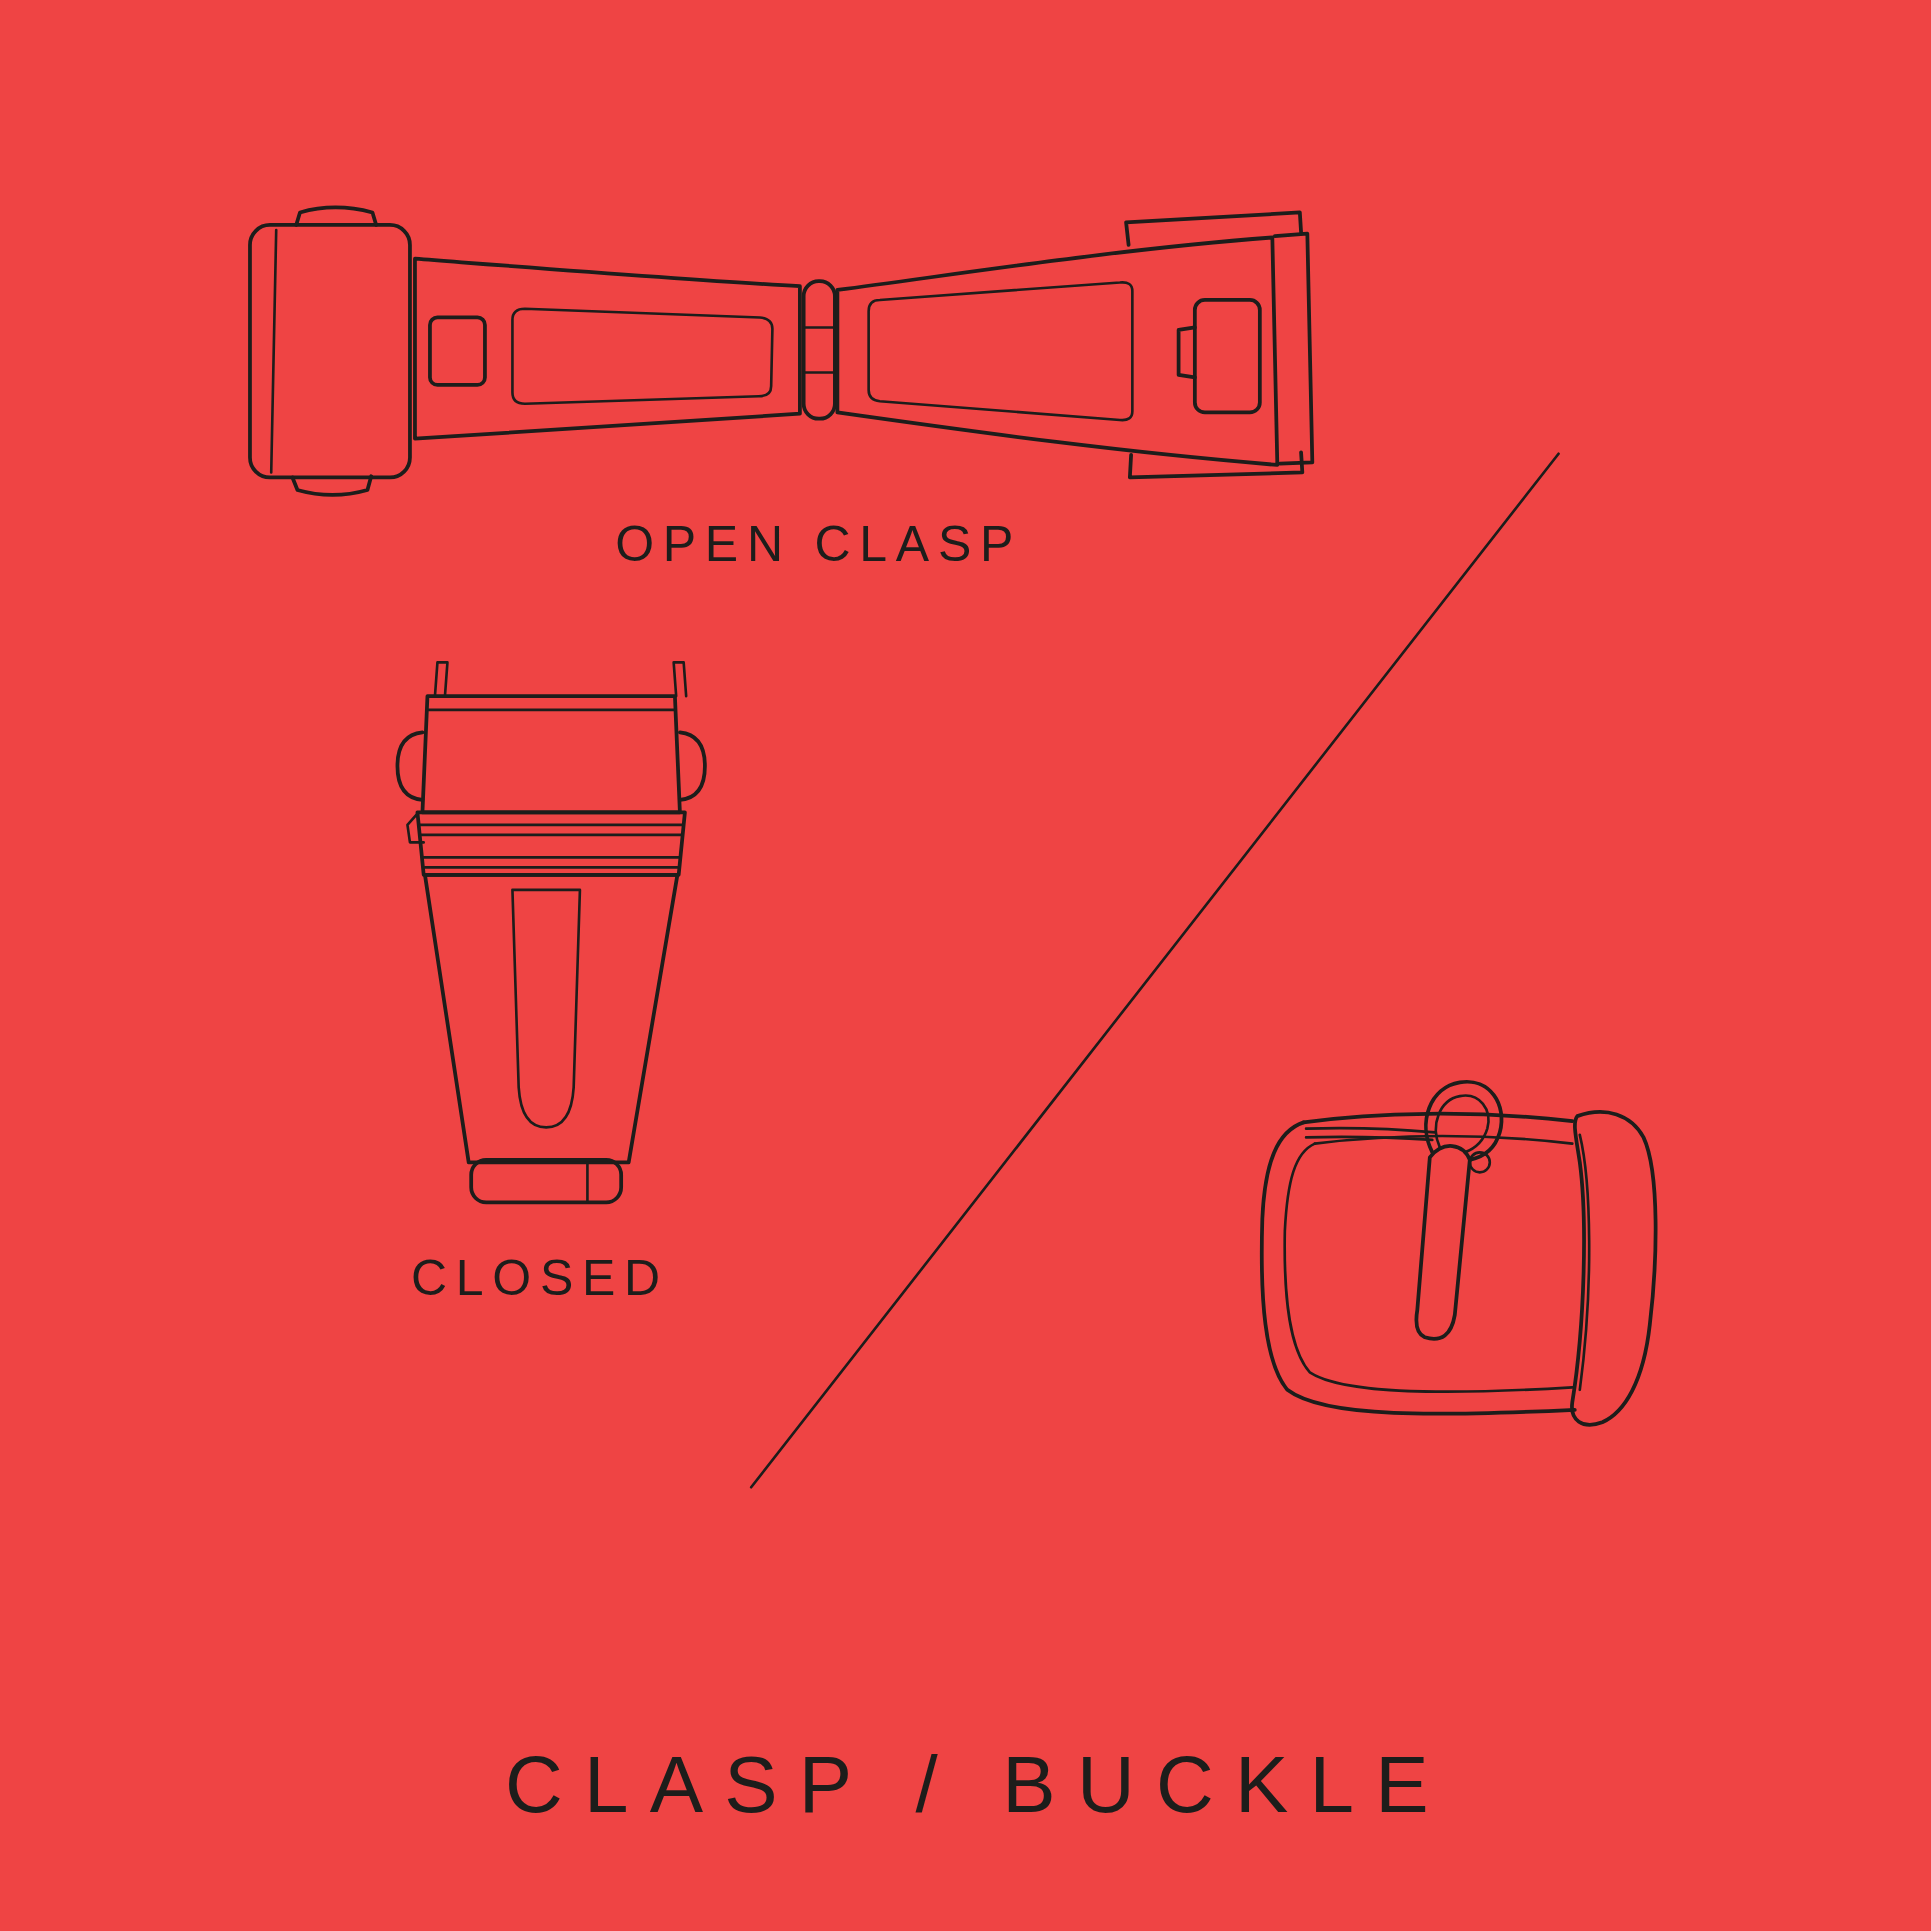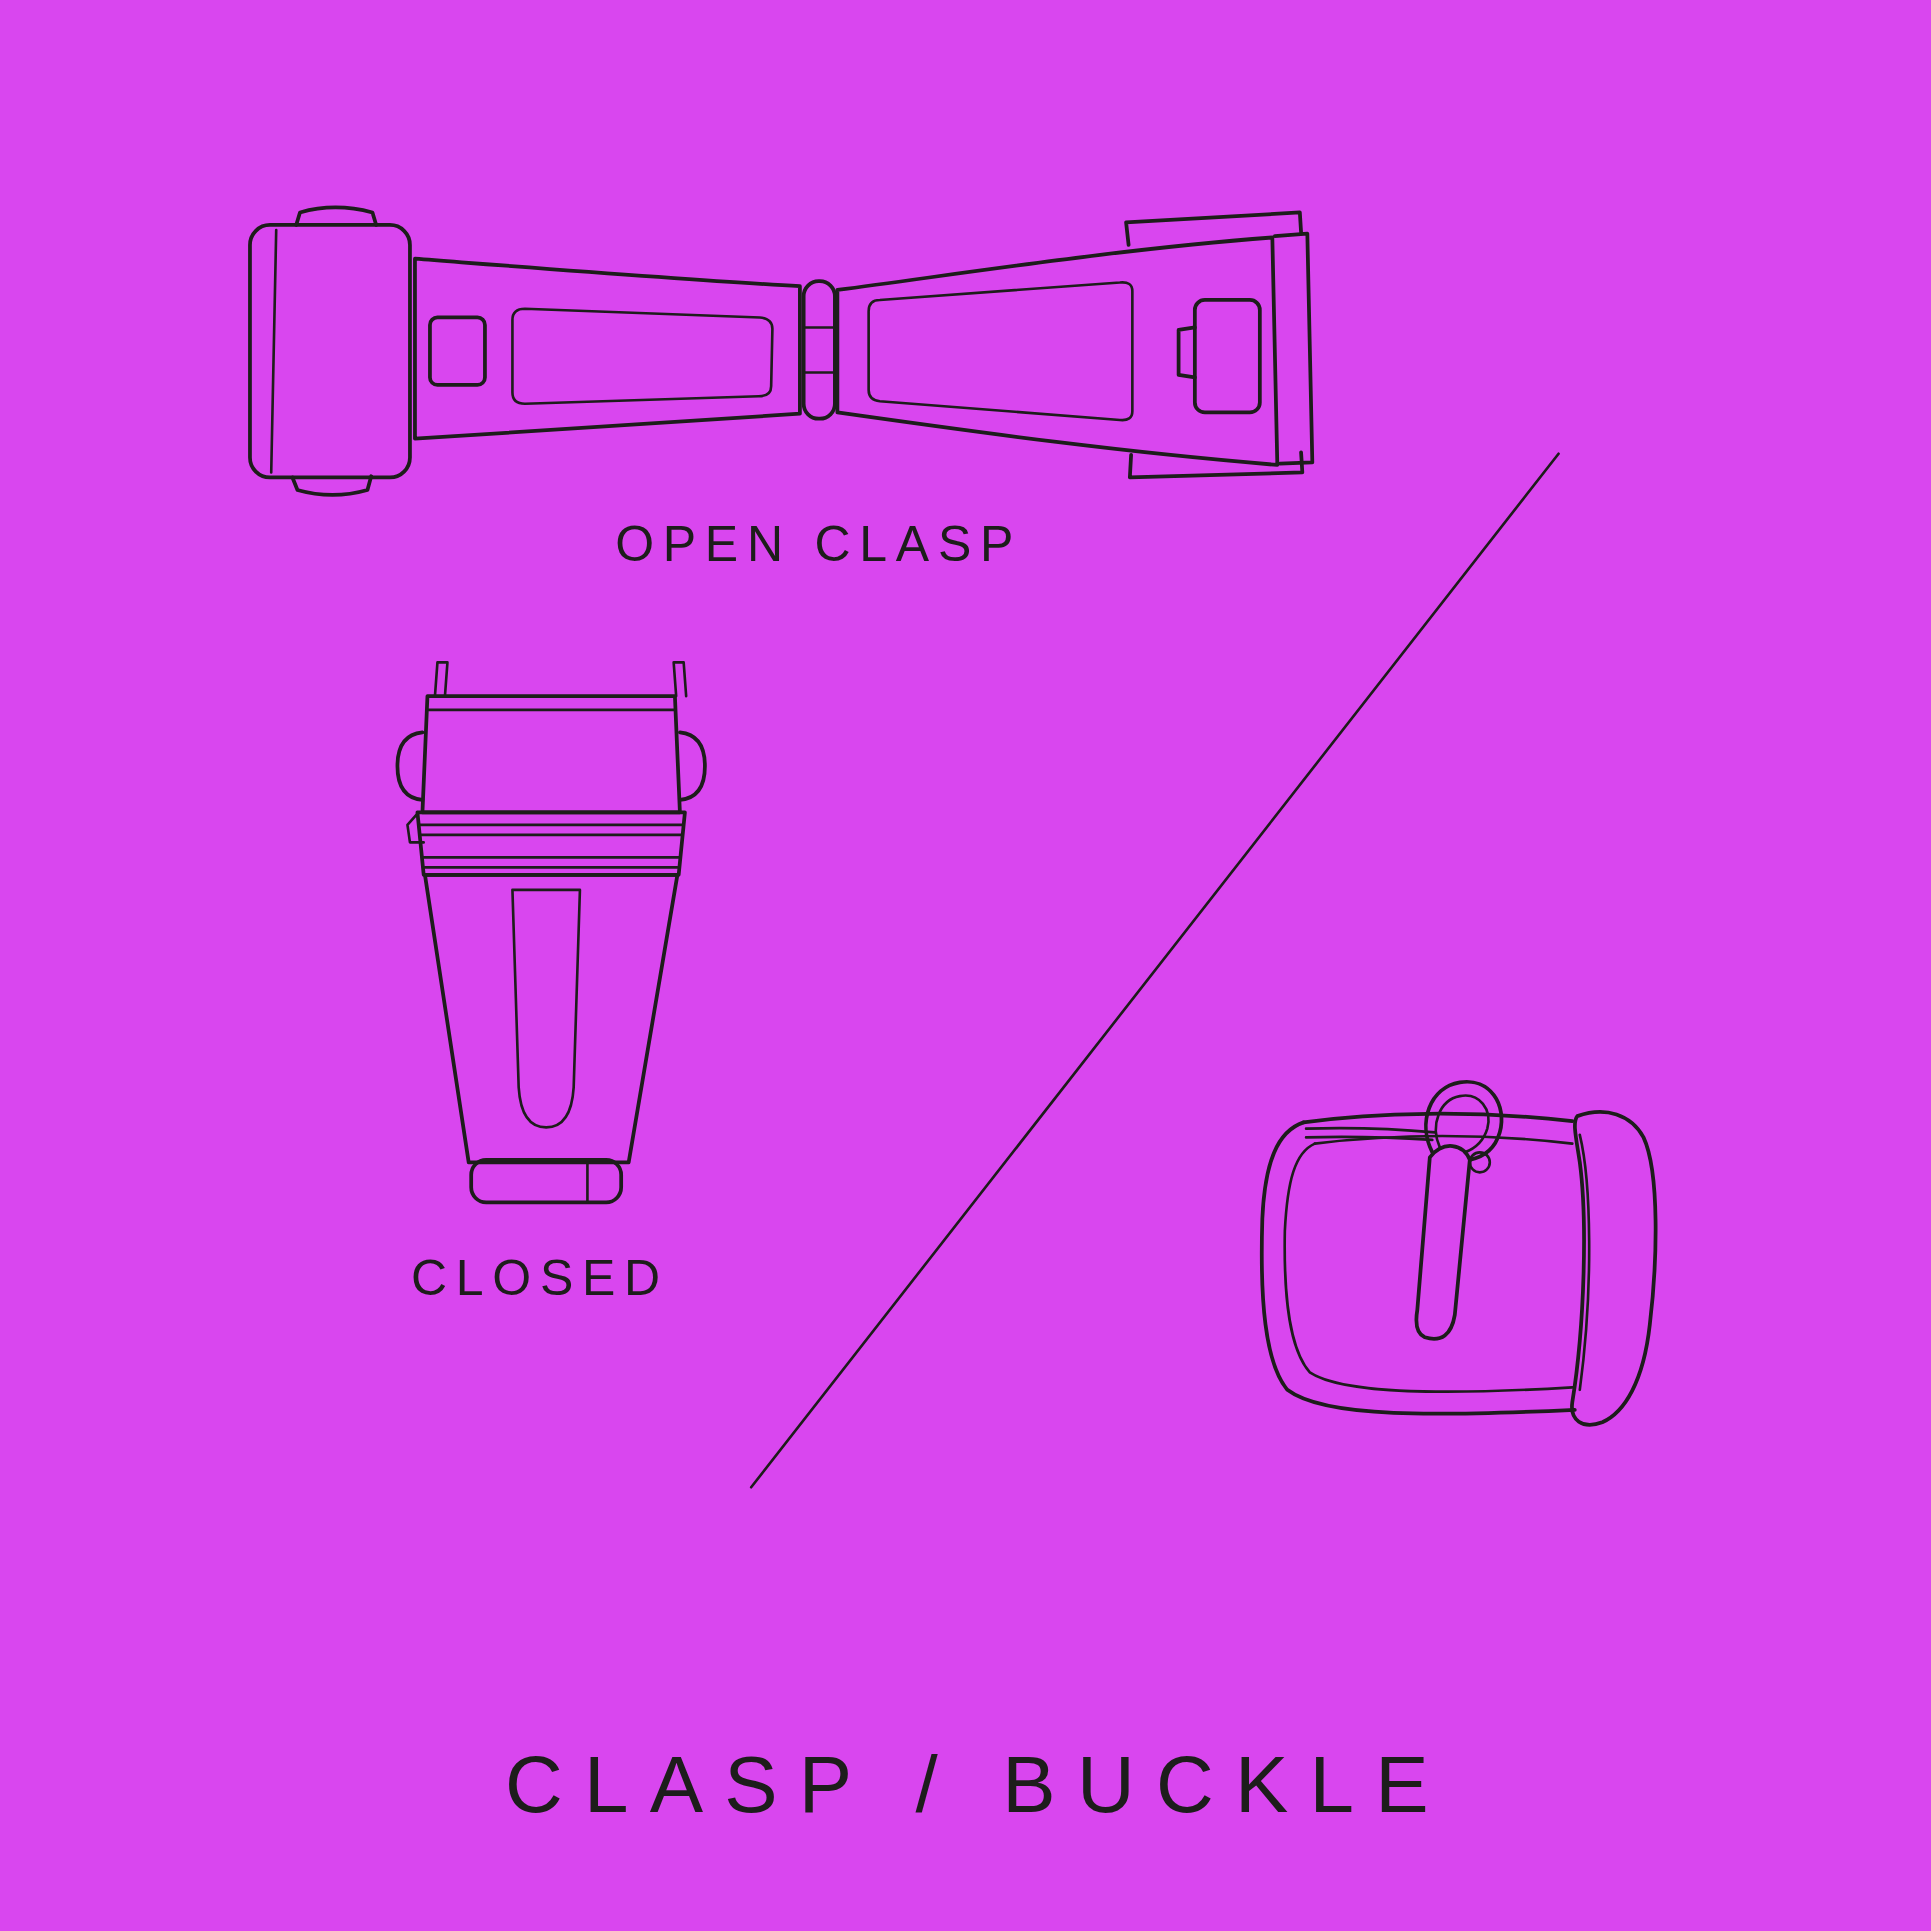--- a/index.html
+++ b/index.html
@@ -9,21 +9,21 @@
   body {
     width: 1931px;
     height: 1931px;
     background: #ffffff;
     font-family: "Liberation Sans", sans-serif;
   }
   .canvas {
     position: relative;
     width: 1931px;
     height: 1931px;
-    background: #d946ef;
+    background: #ef4444;
     overflow: hidden;
   }
   svg.diagram {
     position: absolute;
     left: 0;
     top: 0;
     width: 1931px;
     height: 1931px;
   }
   .stroke-main {

